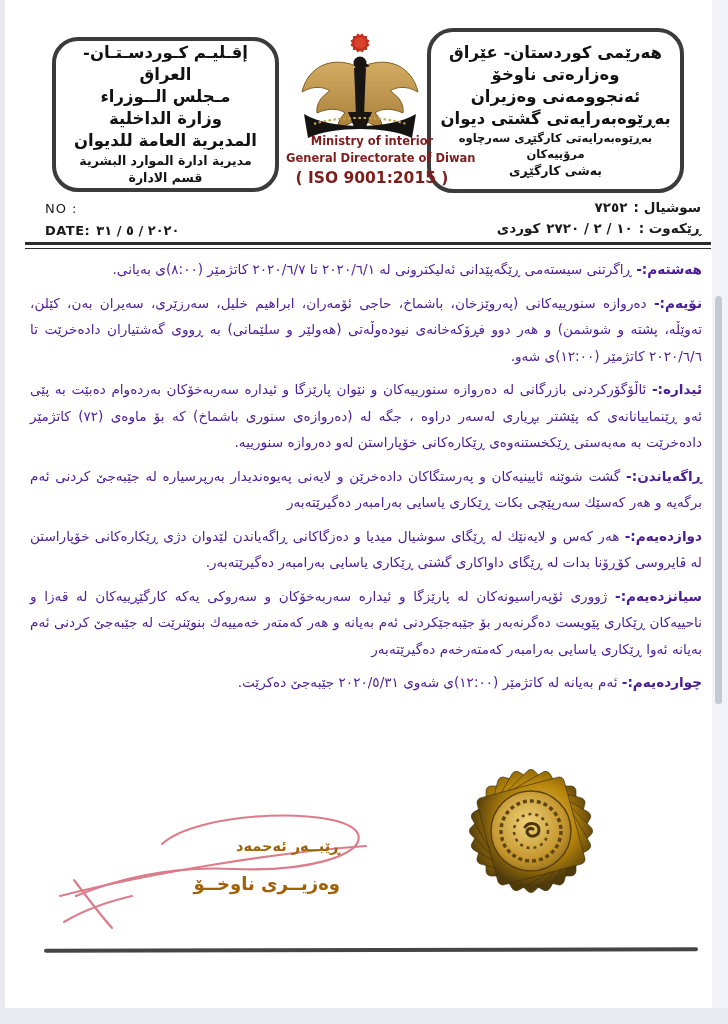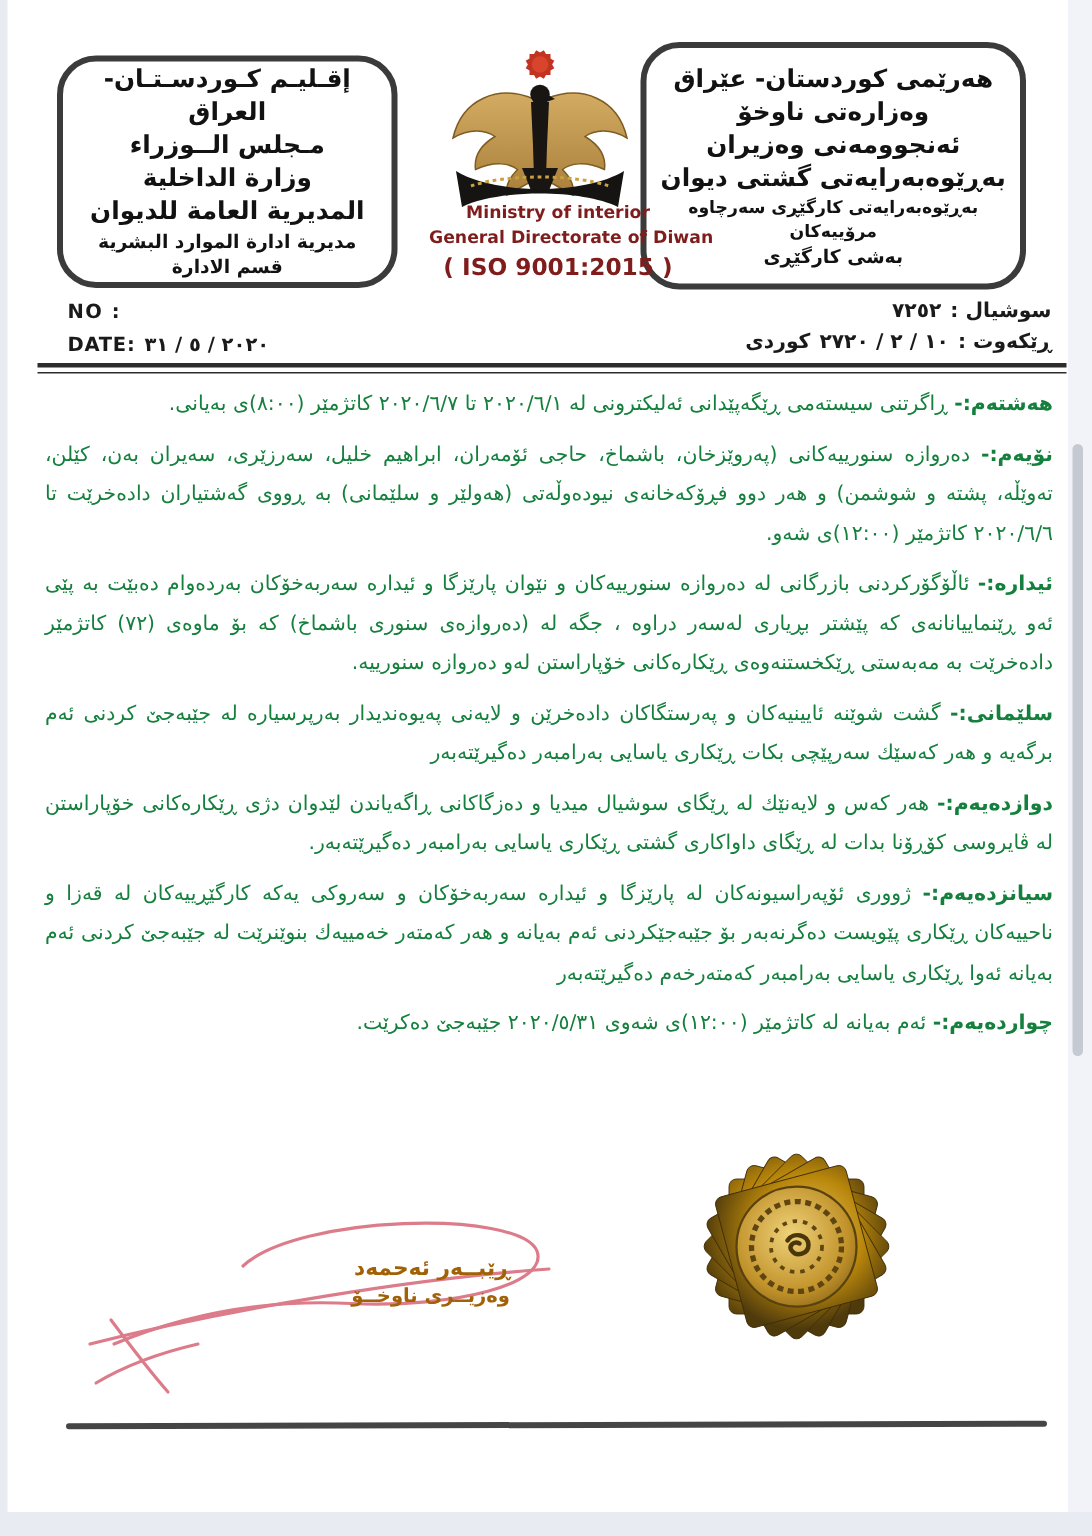--- a/index.html
+++ b/index.html
@@ -6,54 +6,54 @@
   html,body { width:728px; }
   body { font-family:"DejaVu Sans", sans-serif; background:#e9ebf3; }
   .canvas { position:relative; width:728px; height:1024px; background:#e9ebf3; overflow:hidden; }
   .page { position:absolute; left:5px; top:0; width:707px; height:1008px; background:#ffffff; }
   .right-gutter { position:absolute; left:712px; top:0; width:16px; height:1008px; background:#f2f3f8; }
   .scroll-thumb { position:absolute; left:715px; top:296px; width:7px; height:408px; background:#c5c9d1; border-radius:4px; }
 
   
   .hdr-box { position:absolute; border:4px solid #3b3b3b; border-radius:26px; text-align:center;
              display:flex; flex-direction:column; justify-content:center; color:#121212; }
-  .hdr-box-left  { left:38px; top:37px; width:227px; height:155px; padding:6px 4px; }
+  .hdr-box-left  { left:52px; top:37px; width:227px; height:155px; padding:6px 4px; }
   .hdr-box-right { left:427px; top:28px; width:257px; height:165px; padding:6px 2px; }
   .hl-big   { font-size:16.5px; font-weight:bold; line-height:1.33; }
   .hl-small { font-size:11.5px; font-weight:bold; line-height:1.4; }
   .hl-med   { font-size:12.5px; font-weight:bold; line-height:1.4; }
 
   .emblem { position:absolute; left:292px; top:30px; width:136px; height:112px; }
   .ministry-lines { position:absolute; left:286px; top:133px; width:172px; text-align:center; color:#7f1d1d; }
   .ministry-lines .m1 { font-size:11.5px; font-weight:bold; line-height:1.45; }
   .ministry-lines .m2 { font-size:11.5px; font-weight:bold; line-height:1.45; white-space:nowrap; }
   .ministry-lines .m3 { font-size:15.5px; font-weight:bold; margin-top:3px; white-space:nowrap; }
 
   
   .ref-left { position:absolute; left:45px; top:201px; color:#1a1a1a; }
-  .ref-left .no-line   { font-size:13px; font-weight:bold; letter-spacing:1px; }
+  .ref-left .no-line   { font-size:13px; font-weight:normal; letter-spacing:1px; }
   .ref-left .date-line { font-size:13px; font-weight:bold; letter-spacing:.5px; margin-top:7px; }
   .ref-left .date-line .val { margin-left:6px; letter-spacing:0; }
   .ref-right { position:absolute; right:27px; top:199px; text-align:left; color:#1a1a1a; direction:rtl; }
   .ref-right .line { font-size:13.5px; font-weight:bold; margin-bottom:5px; display:flex; gap:6px; justify-content:flex-start; }
   .double-rule { position:absolute; left:25px; top:242px; width:686px; height:7px;
                  border-top:3px solid #2c2c2c; border-bottom:1px solid #2c2c2c; }
 
   
   .body-text { position:absolute; left:30px; top:256px; width:672px; direction:rtl;
-               color:#15803d; font-size:13.6px; line-height:26.5px; text-align:justify; }
+               color:#4c1d95; font-size:13.6px; line-height:26.5px; text-align:justify; }
   .body-text p { margin-bottom:7px; }
   .body-text .lead { font-weight:bold; }
 
   
   .sig-ink { position:absolute; left:58px; top:800px; width:322px; height:138px; }
   .sig-text { position:absolute; left:168px; top:838px; width:172px; text-align:right;
               direction:rtl; color:#a16207; }
   .sig-text .name  { font-size:14.5px; font-weight:bold; }
-  .sig-text .title { font-size:13px; font-weight:bold; margin-top:3px; }
+  .sig-text .title { font-size:18px; font-weight:bold; margin-top:19px; }
 
   .seal { position:absolute; left:462px; top:764px; width:138px; height:138px; }
 
   .footer-rule { position:absolute; left:44px; top:948px; width:654px; height:4px;
                  background:#454545; transform:rotate(-0.15deg); border-radius:2px; }
   .bottom-strip { position:absolute; left:0; top:1008px; width:728px; height:16px; background:#e9ebf3; }
 </style>
 </head>
 <body>
 
@@ -133,21 +133,21 @@
       <span>١٠ / ٢ / ٢٧٢٠</span>
       <span>کوردی</span>
     </div>
   </div>
   <div class="double-rule"></div>
 
   <div class="body-text">
     <p><span class="lead">هەشتەم:-</span> <span>ڕاگرتنی سیستەمی ڕێگەپێدانی ئەلیکترونی لە ٢٠٢٠/٦/١ تا ٢٠٢٠/٦/٧ کاتژمێر (٨:٠٠)ی بەیانی.</span></p>
     <p><span class="lead">نۆیەم:-</span> <span>دەروازە سنورییەکانی (پەروێزخان، باشماخ، حاجی ئۆمەران، ابراهیم خلیل، سەرزێری، سەیران بەن، کێلن، تەوێڵە، پشتە و شوشمن) و هەر دوو فڕۆکەخانەی نیودەوڵەتی (هەولێر و سلێمانی) بە ڕووی گەشتیاران دادەخرێت تا ٢٠٢٠/٦/٦ کاتژمێر (١٢:٠٠)ی شەو.</span></p>
     <p><span class="lead">ئیدارە:-</span> <span>ئاڵۆگۆرکردنی بازرگانی لە دەروازە سنورییەکان و نێوان پارێزگا و ئیدارە سەربەخۆکان بەردەوام دەبێت بە پێی ئەو ڕێنماییانانەی کە پێشتر بڕیاری لەسەر دراوە ، جگە لە (دەروازەی سنوری باشماخ) کە بۆ ماوەی (٧٢) کاتژمێر دادەخرێت بە مەبەستی ڕێکخستنەوەی ڕێکارەکانی خۆپاراستن لەو دەروازە سنورییە.</span></p>
-    <p><span class="lead">سلێمانی:-</span> <span>گشت شوێنە ئایینیەکان و پەرستگاکان دادەخرێن و لایەنی پەیوەندیدار بەرپرسیارە لە جێبەجێ کردنی ئەم برگەیە و هەر کەسێك سەرپێچی بکات ڕێکاری یاسایی بەرامبەر دەگیرێتەبەر</span></p>
+    <p><span class="lead">ڕاگەیاندن:-</span> <span>گشت شوێنە ئایینیەکان و پەرستگاکان دادەخرێن و لایەنی پەیوەندیدار بەرپرسیارە لە جێبەجێ کردنی ئەم برگەیە و هەر کەسێك سەرپێچی بکات ڕێکاری یاسایی بەرامبەر دەگیرێتەبەر</span></p>
     <p><span class="lead">دوازدەیەم:-</span> <span>هەر کەس و لایەنێك لە ڕێگای سوشیال میدیا و دەزگاکانی ڕاگەیاندن لێدوان دژی ڕێکارەکانی خۆپاراستن لە ڤایروسی کۆڕۆنا بدات لە ڕێگای داواکاری گشتی ڕێکاری یاسایی بەرامبەر دەگیرێتەبەر.</span></p>
     <p><span class="lead">سیانزدەیەم:-</span> <span>ژووری ئۆپەراسیونەکان لە پارێزگا و ئیدارە سەربەخۆکان و سەروکی یەکە کارگێڕییەکان لە قەزا و ناحییەکان ڕێکاری پێویست دەگرنەبەر بۆ جێبەجێکردنی ئەم بەیانە و هەر کەمتەر خەمییەك بنوێنرێت لە جێبەجێ کردنی ئەم بەیانە ئەوا ڕێکاری یاسایی بەرامبەر کەمتەرخەم دەگیرێتەبەر</span></p>
     <p><span class="lead">چواردەیەم:-</span> <span>ئەم بەیانە لە کاتژمێر (١٢:٠٠)ی شەوی ٢٠٢٠/٥/٣١ جێبەجێ دەکرێت.</span></p>
   </div>
 
   <svg class="sig-ink" viewBox="0 0 322 138">
     <g fill="none" stroke="#d96d7d" stroke-width="2.1" stroke-linecap="round" opacity="0.9">
       <path d="M104,44 C140,10 288,6 300,34 C308,56 246,72 176,69 C118,66 66,76 18,96"></path>
       <path d="M2,96 C96,72 222,52 308,46"></path>
       <path d="M16,80 C28,96 40,112 54,128"></path>

